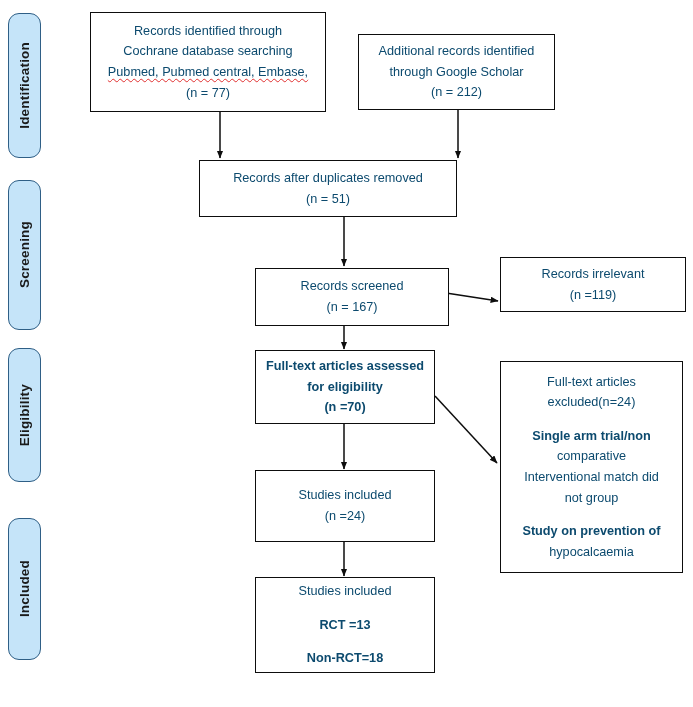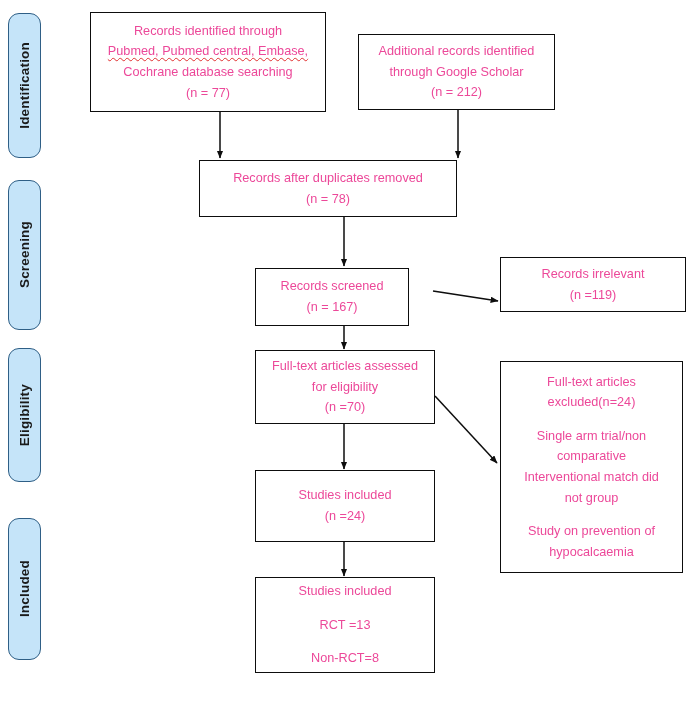--- a/index.html
+++ b/index.html
@@ -42,27 +42,27 @@
   .node {
     position: absolute;
     background: #ffffff;
     border: 1.4px solid #0d0d0d;
     box-sizing: border-box;
     display: flex;
     flex-direction: column;
     align-items: center;
     justify-content: center;
     text-align: center;
-    color: #ec4899;
+    color: #0c4a6e;
     font-size: 12.7px;
     line-height: 1.62;
     padding: 2px 12px;
   }
   .node .ln { display: block; white-space: nowrap; }
-  .node .ln.gap { margin-top: 13px; }
+  .node .ln.gap { margin-top: 13px; font-weight: bold; }
   .node .ln.spell {
     text-decoration: underline;
     text-decoration-style: wavy;
     text-decoration-color: #e03030;
     text-decoration-thickness: 1px;
     text-underline-offset: 2px;
   }
 
   
   #wires {
@@ -113,47 +113,47 @@
   <div class="stage" style="left:8px; top:348px; width:33px; height:134px;">
     <span class="stage-label">Eligibility</span>
   </div>
 
   <div class="stage" style="left:8px; top:518px; width:33px; height:142px;">
     <span class="stage-label">Included</span>
   </div>
 
   <div class="node" style="left:90px; top:12px; width:236px; height:100px;">
     <span class="ln">Records identified through</span>
+    <span class="ln">Cochrane database searching</span>
     <span class="ln spell">Pubmed, Pubmed central, Embase,</span>
-    <span class="ln">Cochrane database searching</span>
     <span class="ln">(n = 77)</span>
   </div>
 
   <div class="node" style="left:358px; top:34px; width:197px; height:76px;">
     <span class="ln">Additional records identified</span>
     <span class="ln">through Google Scholar</span>
     <span class="ln">(n = 212)</span>
   </div>
 
   <div class="node" style="left:199px; top:160px; width:258px; height:57px;">
     <span class="ln">Records after duplicates removed</span>
-    <span class="ln">(n = 78)</span>
+    <span class="ln">(n = 51)</span>
   </div>
 
-  <div class="node" style="left:255px; top:268px; width:154px; height:58px;">
+  <div class="node" style="left:255px; top:268px; width:194px; height:58px;">
     <span class="ln">Records screened</span>
     <span class="ln">(n = 167)</span>
   </div>
 
   <div class="node" style="left:500px; top:257px; width:186px; height:55px;">
     <span class="ln">Records irrelevant</span>
     <span class="ln">(n =119)</span>
   </div>
 
-  <div class="node" style="left:255px; top:350px; width:180px; height:74px;">
+  <div class="node" style="left:255px; top:350px; width:180px; height:74px;font-weight:bold;">
     <span class="ln">Full-text articles assessed</span>
     <span class="ln">for eligibility</span>
     <span class="ln">(n =70)</span>
   </div>
 
   <div class="node" style="left:500px; top:361px; width:183px; height:212px;">
     <span class="ln">Full-text articles</span>
     <span class="ln">excluded(n=24)</span>
     <span class="ln gap">Single arm trial/non</span>
     <span class="ln">comparative</span>
@@ -164,16 +164,16 @@
   </div>
 
   <div class="node" style="left:255px; top:470px; width:180px; height:72px;">
     <span class="ln">Studies included</span>
     <span class="ln">(n =24)</span>
   </div>
 
   <div class="node" style="left:255px; top:577px; width:180px; height:96px;">
     <span class="ln">Studies included</span>
     <span class="ln gap">RCT =13</span>
-    <span class="ln gap">Non-RCT=8</span>
+    <span class="ln gap">Non-RCT=18</span>
   </div>
 
 </div>
 
 </body></html>

